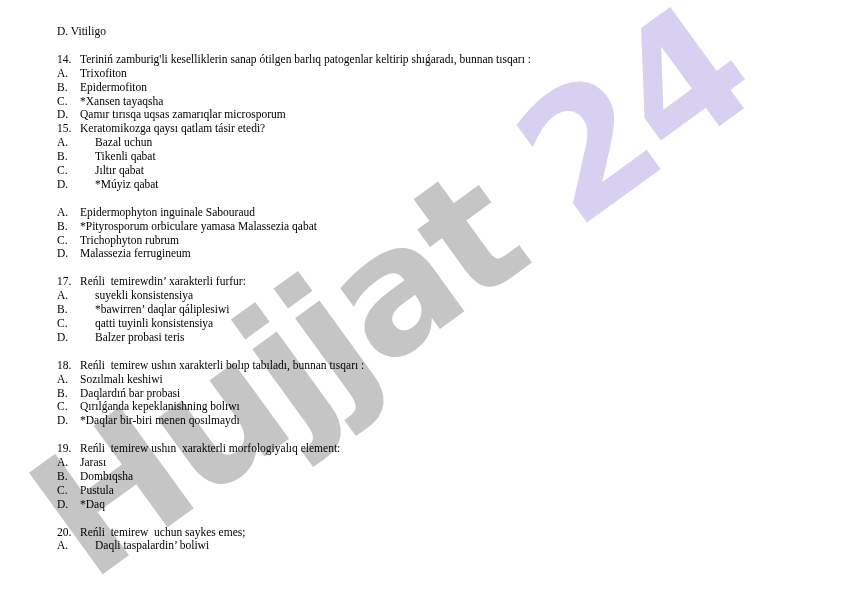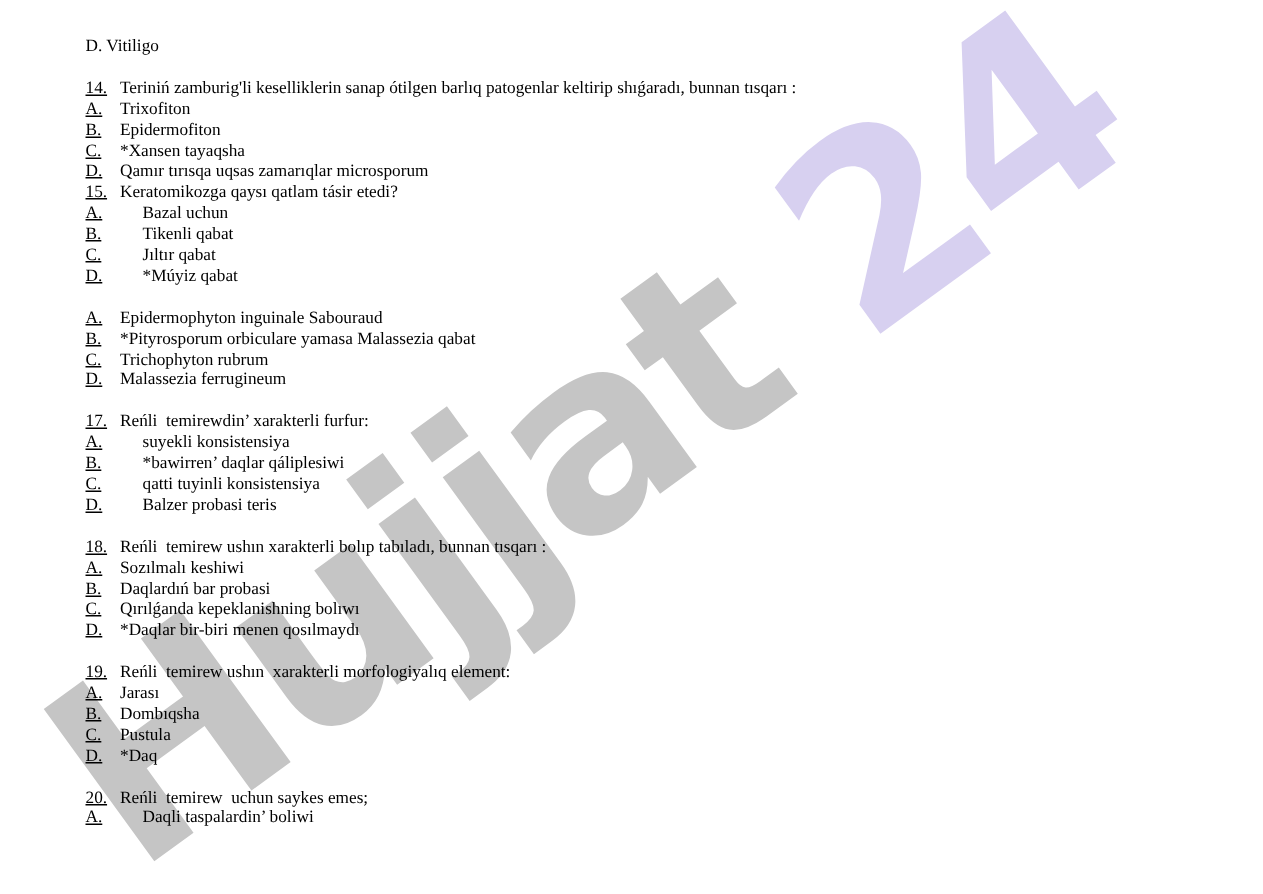--- a/index.html
+++ b/index.html
@@ -42,21 +42,20 @@
     color: #000000;
   }
   .line {
     display: flex;
     align-items: flex-start;
     white-space: pre-wrap;
   }
   .lbl {
     flex: 0 0 23px;
     white-space: pre;
-    text-decoration: underline;
   }
   .lbl.wide {
     flex: 0 0 38px;
   }
   .txt { flex: 1 1 auto; }
   .gap { height: 13.9px; }
 </style>
 </head>
 <body>
 

